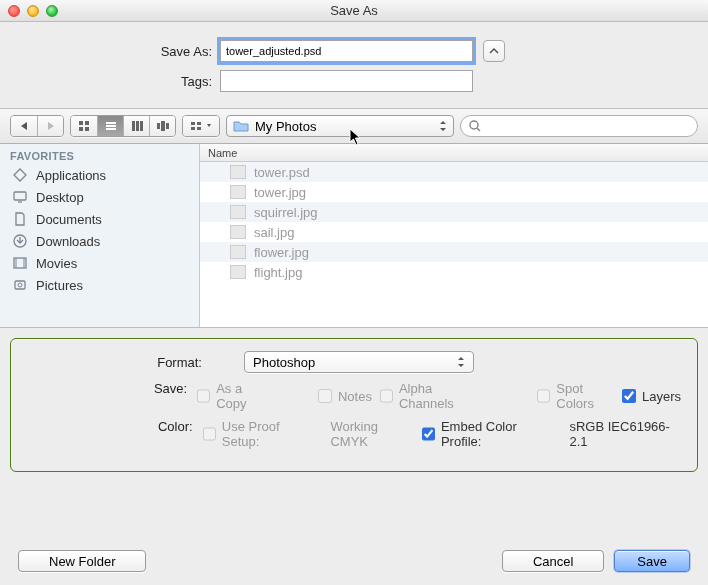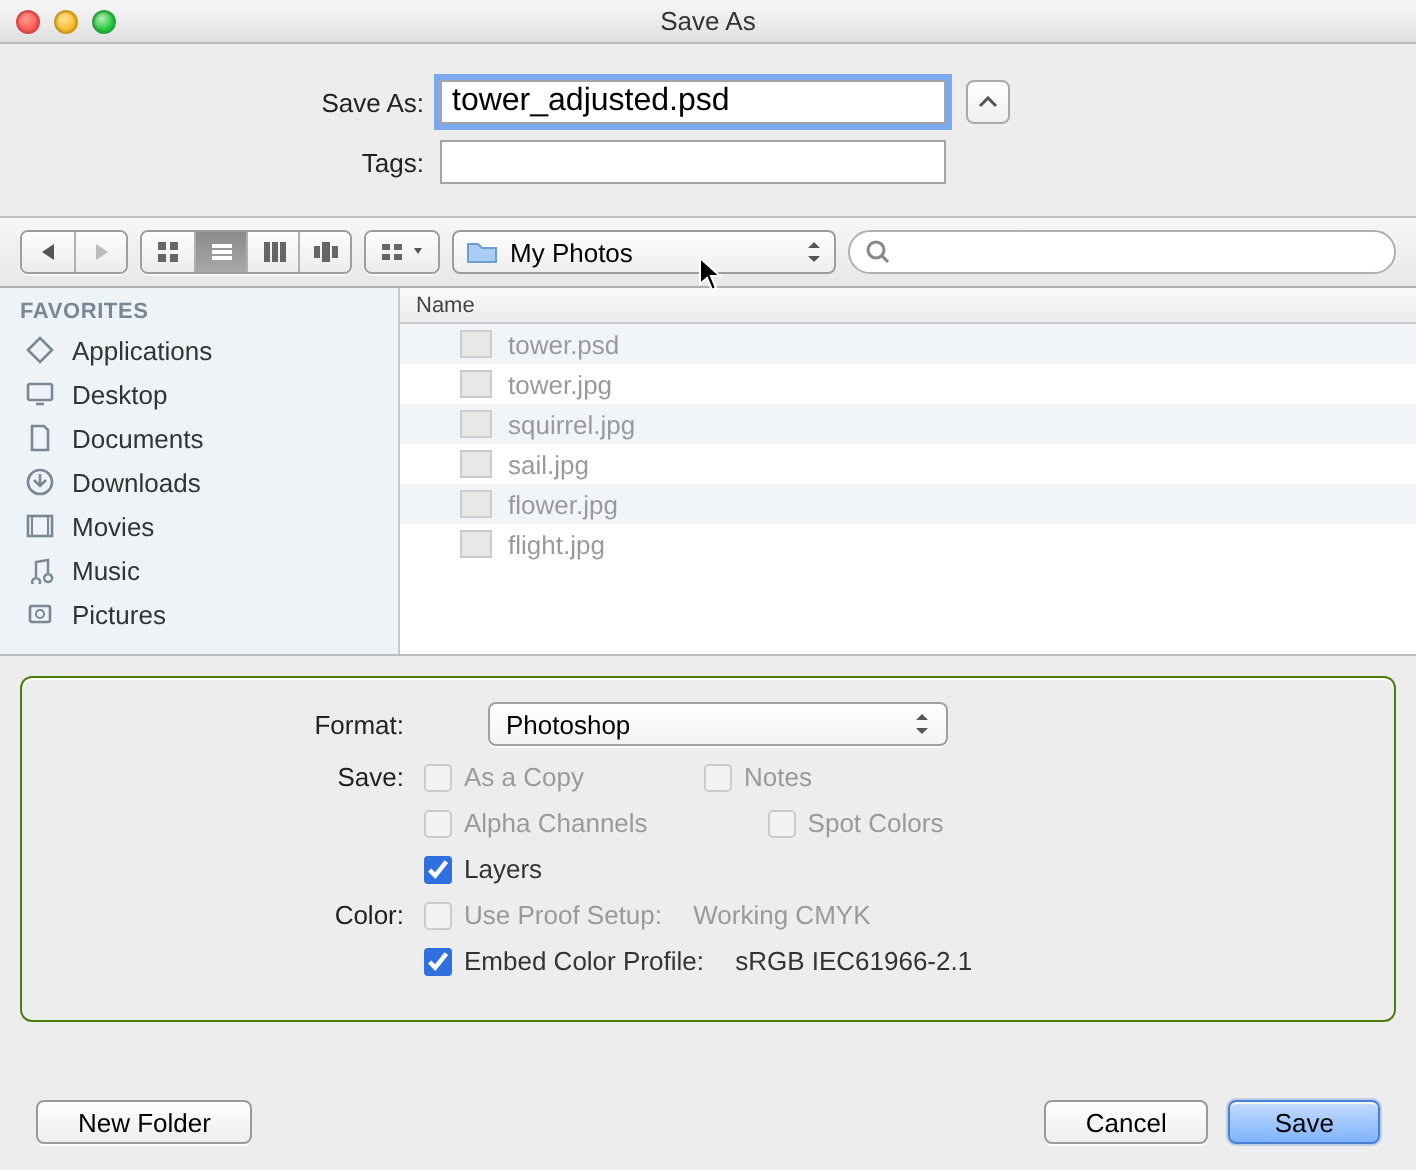--- a/index.html
+++ b/index.html
@@ -11,21 +11,21 @@
 .dot { width: 12px; height: 12px; border-radius: 50%; box-shadow: inset 0 0 1px rgba(0,0,0,.4); }
 .dot.red { background: radial-gradient(circle at 40% 35%, #ff9b91, #ff5f57 60%); border:1px solid #d44; }
 .dot.yel { background: radial-gradient(circle at 40% 35%, #ffe38f, #febc2e 60%); border:1px solid #cc9a1b; }
 .dot.grn { background: radial-gradient(circle at 40% 35%, #b5efb2, #28c840 60%); border:1px solid #28a33b; }
 .titlebar .title { position:absolute; left:0; right:0; text-align:center; font-size:13px; color:#333; }
 
 
 .form-area { padding: 18px 0 8px 0; }
 .row { display:flex; align-items:center; margin-bottom:8px; }
 .row label { width: 220px; text-align:right; padding-right:8px; color:#222; }
-.text-input { height:22px; width:253px; border:1px solid #a4a4a4; border-radius:0; background:#fff; padding:0 5px; font-size:16px; }
+.text-input { height:22px; width:253px; border:1px solid #a4a4a4; border-radius:0; background:#fff; padding:0 5px; font-size:11px; }
 .focus-ring { box-shadow: 0 0 0 3px rgba(94,151,238,.8); }
 .expand-btn { width:22px; height:22px; margin-left:10px; border:1px solid #a9a9a9; border-radius:4px; background:linear-gradient(#fff,#eee); display:flex; align-items:center; justify-content:center; cursor:pointer; }
 
 
 .toolbar { height:36px; border-top:1px solid #c0c0c0; border-bottom:1px solid #b0b0b0; background:linear-gradient(#f7f7f7,#e7e7e7); display:flex; align-items:center; padding:0 10px; gap:6px; }
 .seg { display:flex; border:1px solid #9e9e9e; border-radius:4px; overflow:hidden; height:22px; box-shadow:0 1px 0 rgba(255,255,255,.6); }
 .seg button { border:none; background:linear-gradient(#fdfdfd,#ececec); width:26px; height:100%; display:flex; align-items:center; justify-content:center; cursor:pointer; }
 .seg button + button { border-left:1px solid #b0b0b0; }
 .seg button.active { background:linear-gradient(#8a8a8a,#a8a8a8); color:#fff; }
 .pop { border:1px solid #9e9e9e; border-radius:4px; background:linear-gradient(#fff,#eee); height:22px; display:flex; align-items:center; padding:0 6px; gap:6px; cursor:pointer; }
@@ -48,27 +48,27 @@
 .filerow .fico { width:16px; height:14px; background:#e8e8e8; border:1px solid #ccc; }
 
 
 .options { margin:10px; border:1px solid #4d7c0f; border-radius:6px; background:#ededed; padding:12px 16px 14px; box-shadow:0 1px 0 #fff inset; }
 .orow { display:flex; align-items:center; margin-bottom:8px; }
 .orow .olabel { width:185px; text-align:right; padding-right:10px; color:#222; }
 .select { flex:0 0 230px; height:22px; border:1px solid #a0a0a0; border-radius:4px; background:linear-gradient(#fff,#f3f3f3); display:flex; align-items:center; padding:0 8px; cursor:pointer; box-shadow:0 1px 0 #fff;margin-left:32px; }
 .select .arrows { margin-left:auto; color:#444; }
 .check-line { display:flex; align-items:center; gap:6px; color:#333; }
 .check-line.dis { color:#9a9a9a; }
-.check-col { display:flex; flex-direction:column; gap:8px; }
+.check-col { display:flex; flex-direction:row; gap:8px; }
 .check-pair { display:flex; gap:60px; }
 input[type=checkbox] { width:14px; height:14px; accent-color:#2f6fe0; }
 
 
 .footer { position:absolute; left:0; right:0; bottom:0; height:48px; display:flex; align-items:center; padding:0 18px; }
-.btn { height:22px; border:1px solid #9a9a9a; border-radius:4px; background:linear-gradient(#fff,#eee); padding:0 20px; cursor:pointer; font-size:13px; box-shadow:0 1px 0 #fff; }
+.btn { height:22px; border:1px solid #9a9a9a; border-radius:4px; background:linear-gradient(#fff,#eee); padding:0 30px; cursor:pointer; font-size:13px; box-shadow:0 1px 0 #fff; }
 .btn.default { background:linear-gradient(#c6ddff,#7fb3ff); border-color:#4a7fd6; color:#000; box-shadow:inset 0 1px 0 rgba(255,255,255,.7), 0 0 0 1px rgba(0,90,200,.2); }
 .footer .spacer { flex:1; }
 
 
 .cursor { position:absolute; left:349px; top:128px; pointer-events:none; z-index:1000; }
 
 svg { display:block; }
 </style>
 </head>
 <body>
@@ -148,21 +148,21 @@
           <rect x="1" y="2" width="4" height="3" fill="#666"></rect>
           <rect x="1" y="7" width="4" height="3" fill="#666"></rect>
           <rect x="7" y="2" width="4" height="3" fill="#666"></rect>
           <rect x="7" y="7" width="4" height="3" fill="#666"></rect>
         </svg>
       <svg width="6" height="4" style="margin-left:2px;">
           <path d="M1 0 L3 3 L5 0 Z" fill="#555"></path>
         </svg>
     </button>
   </div>
-  <div class="pop" style="width:192px;">
+  <div class="pop" style="width:228px;">
     <svg class="folder" width="16" height="12">
         <path d="M1 2 h5 l2 2 h7 v7 h-14 z" fill="#a9cdf3" stroke="#6f9ed2"></path>
       </svg>
     <span>My Photos</span>
     <svg class="arrows" width="8" height="12">
         <path d="M1 4 L4 1 L7 4 Z M1 8 L4 11 L7 8 Z" fill="#555"></path>
       </svg>
   </div>
   <div class="search">
     <svg width="12" height="12">
@@ -212,28 +212,20 @@
       </div>
     <div class="item">
         <span class="ico">
           <svg width="14" height="14">
             <rect x="1" y="2" width="12" height="10" fill="none" stroke="#7a8794" stroke-width="1.3"></rect>
             <line x1="3" y1="2" x2="3" y2="12" stroke="#7a8794"></line>
             <line x1="11" y1="2" x2="11" y2="12" stroke="#7a8794"></line>
           </svg>
         </span>
         <span>Movies</span>
-      </div>
-    <div class="item">
-        <span class="ico">
-          <svg width="14" height="14">
-            <path d="M5 11 a2 2 0 1 0 0.1 0 M5 11 V3 l6 -1 v7 a2 2 0 1 0 0.1 0" fill="none" stroke="#7a8794" stroke-width="1.2"></path>
-          </svg>
-        </span>
-        <span>Music</span>
       </div>
     <div class="item">
         <span class="ico">
           <svg width="14" height="14">
             <rect x="2" y="3" width="10" height="8" rx="1" fill="none" stroke="#7a8794" stroke-width="1.3"></rect>
             <circle cx="7" cy="7" r="2" fill="none" stroke="#7a8794"></circle>
           </svg>
         </span>
         <span>Pictures</span>
       </div>

